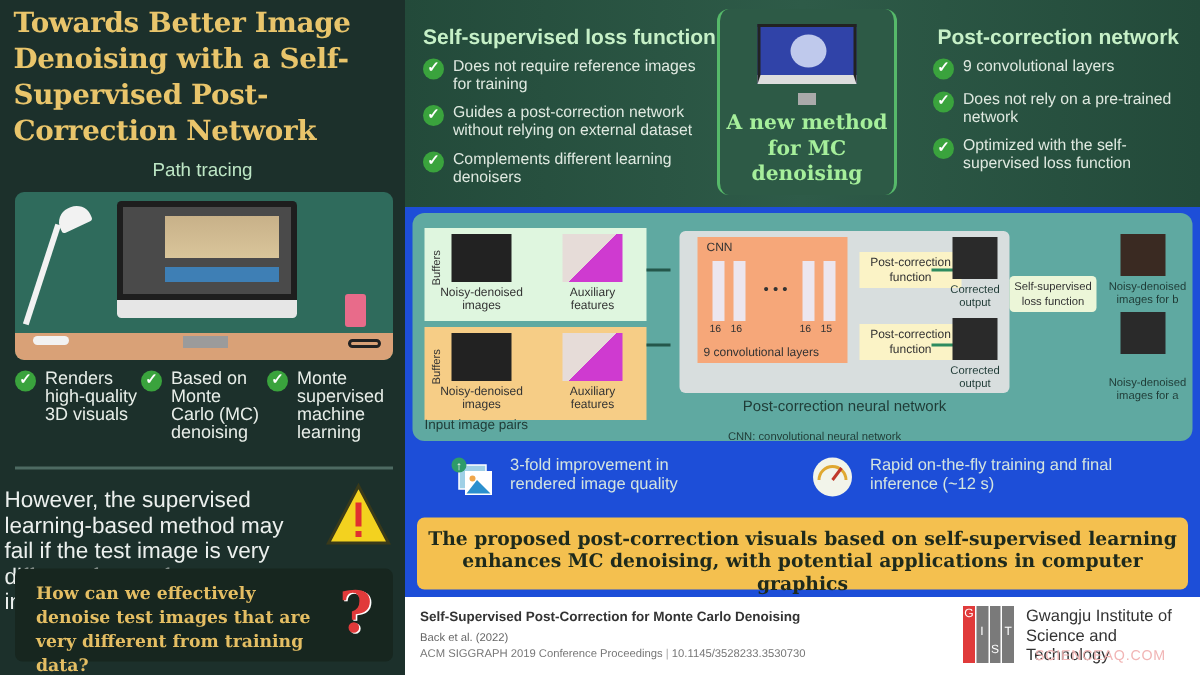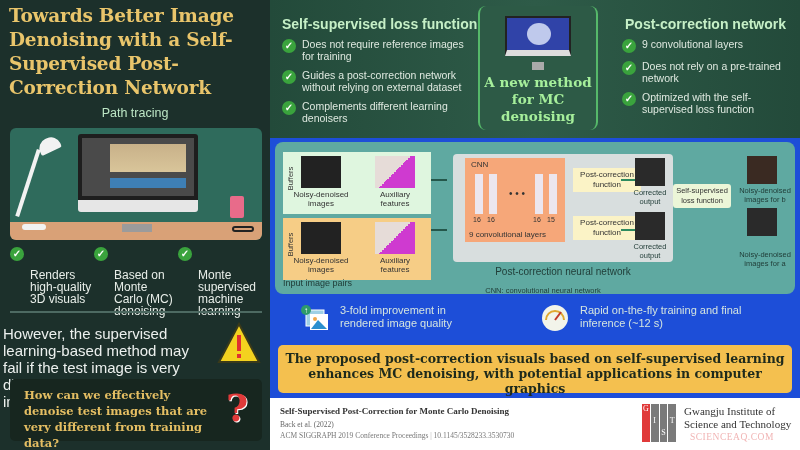--- a/index.html
+++ b/index.html
@@ -19,21 +19,21 @@
   .stand { position: absolute; left: 112px; top: 96px; width: 30px; height: 8px; background: #9b9b9b; }
   .lamp-arm { position: absolute; left: 16px; top: 20px; width: 4px; height: 70px; background: #f2f2f2; transform: rotate(18deg); }
   .lamp-head { position: absolute; left: 28px; top: 10px; width: 22px; height: 14px; background: #f2f2f2; border-radius: 10px 10px 2px 2px; transform: rotate(-25deg); }
   .lamp-base { position: absolute; left: 12px; top: 96px; width: 24px; height: 6px; background: #f2f2f2; border-radius: 3px; }
   .cup { position: absolute; left: 220px; top: 68px; width: 14px; height: 22px; background: #e86b8a; border-radius: 2px; }
   .glasses { position: absolute; left: 222px; top: 98px; width: 22px; height: 6px; border: 2px solid #222; border-radius: 4px; }
 
   .checks3 { position: absolute; left: 10px; top: 246px; width: 252px; display: flex; justify-content: space-between; }
   .check3 { display: flex; gap: 6px; width: 84px; }
   .ck { flex: 0 0 14px; height: 14px; border-radius: 50%; background: #3aa33d; color: #fff; font-size: 10px; line-height: 14px; text-align: center; font-weight: bold; margin-top: 1px; }
-  .check3 .txt { color: #e8eee9; font-size: 12px; line-height: 12px; margin-top: 23px; }
+  .check3 .txt { color: #e8eee9; font-size: 12px; line-height: 12px; }
   .divider { position: absolute; left: 10px; top: 311px; width: 252px; height: 2px; background: #4d6a62; }
   .warn-text { position: absolute; left: 3px; top: 325px; width: 200px; color: #ecf0ee; font-size: 15px; line-height 12.5px; }
   .warn-icon { position: absolute; left: 217px; top: 322px; width: 44px; height: 42px; }
   .question { position: absolute; left: 10px; top: 379px; width: 252px; height: 62px; background: #17261f; border-radius: 5px; }
   .question .qtext { position: absolute; left: 14px; top: 8px; width: 190px; color: #e4be63; font-family: "DejaVu Serif", serif; font-weight: bold; font-size: 11.5px; line-height: 16px; }
   .question .qmark { position: absolute; left: 216px; top: 6px; color: #e13a3a; font-size: 38px; font-weight: bold; font-family: "DejaVu Serif", serif; text-shadow: 1px 1px 0 #fff; }
 
   
   .right { position: absolute; left: 270px; top: 0; width: 530px; height: 450px; background: #1d4ed8; }
   .top { position: absolute; left: 0; top: 0; width: 530px; height: 138px; background: linear-gradient(90deg, #234a3a 0%, #2e5b48 50%, #234a3a 100%); }
@@ -68,21 +68,21 @@
   .input-label { position: absolute; left: 8px; top: 136px; width: 148px; text-align: left; font-size: 9px; color: #1f3b36; }
   .out { position: absolute; width: 30px; height: 28px; background: #2a2a2a; }
   .outcap { position: absolute; font-size: 7.5px; line-height: 9px; text-align: center; color: #1f3b36; width: 50px; }
   .loss { position: absolute; left: 398px; top: 42px; width: 58px; height: 24px; background: #ecf6d8; border-radius: 3px; font-size: 7.5px; line-height: 10px; text-align: center; color: #333; padding-top: 2px; }
   .line { position: absolute; height: 2px; background: #24574b; }
 
   .feat { position: absolute; top: 304px; display: flex; gap: 10px; align-items: flex-start; }
   .feat .txt { color: #d4e4df; font-size: 11px; line-height: 13px; }
   .ficon { width: 30px; height: 28px; }
   .banner { position: absolute; left: 8px; top: 345px; width: 514px; height: 48px; background: #f4c04f; border-radius: 5px; text-align: center; color: #1e2a1c; font-family: "DejaVu Serif", serif; font-weight: bold; font-size: 12.5px; line-height 17px; padding-top: 6px; }
-  .footer { position: absolute; left: 0; top: 398px; width: 530px; height: 52px; background: #ffffff; font-family: Liberation Serif, serif; }
+  .footer { position: absolute; left: 0; top: 398px; width: 530px; height: 52px; background: #ffffff; }
   .ref-title { position: absolute; left: 10px; top: 8px; font-size: 9px; font-weight: bold; color: #333; }
   .ref-venue { position: absolute; left: 10px; top: 33px; font-size: 7.5px; color: #777; }
   .gist-logo { position: absolute; left: 372px; top: 6px; width: 34px; height: 38px; display: flex; gap: 1px; }
   .gist-logo div { flex: 1; color: #fff; font-size: 8px; text-align: center; }
   .gist-name { position: absolute; left: 414px; top: 7px; width: 115px; font-size: 11px; line-height: 13px; color: #333; }
   .watermark { position: absolute; left: 420px; top: 34px; font-size: 9.5px; color: #f1b5b5; letter-spacing: 0.5px; }
 </style>
 </head>
 <body>
 

